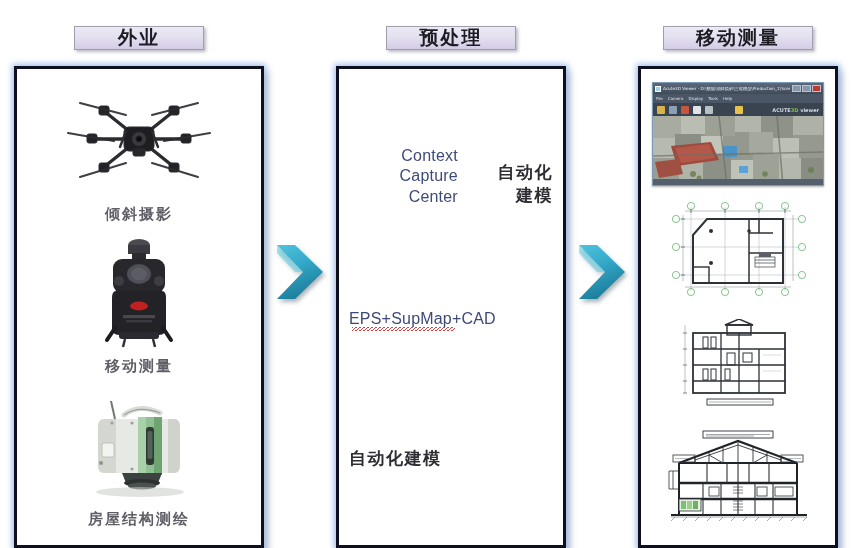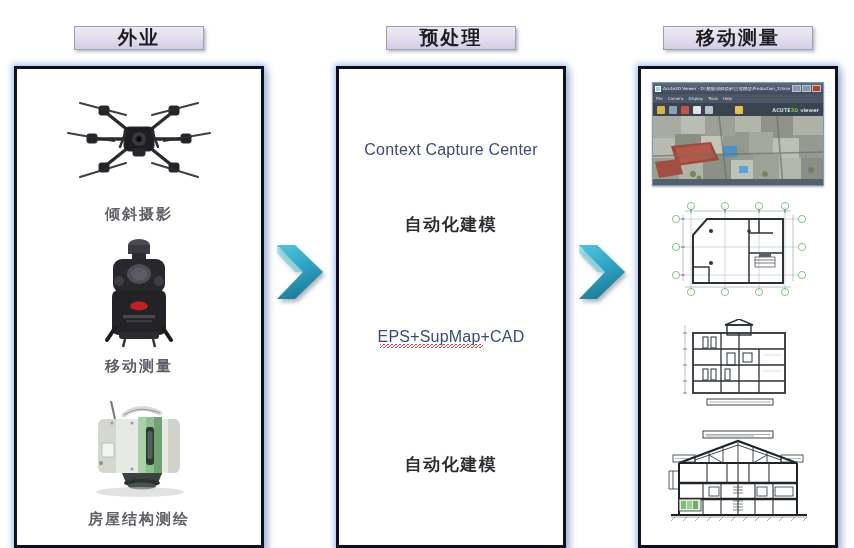--- a/index.html
+++ b/index.html
@@ -105,21 +105,21 @@
   
   .mid-stack {
     flex: 1;
     display: flex;
     flex-direction: column;
     justify-content: space-around;
     padding: 18px 4px 14px 4px;
   }
   .mid-item {
     display: flex;
-    flex-direction: column;
+    flex-direction: row;
     align-items: center;
     text-align: right;
     gap: 37px;
   }
   .mid-en {
     font-size: 16px;
     color: #3e4a78;
     line-height: 1.28;
     letter-spacing: 0.2px;
     max-width: 195px;

